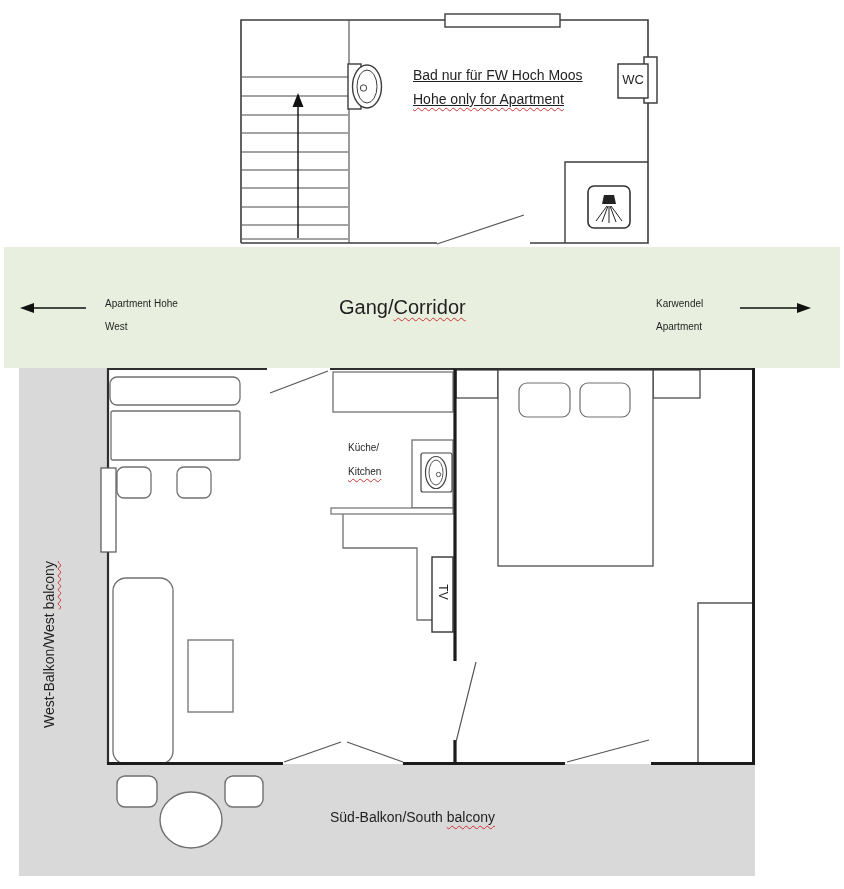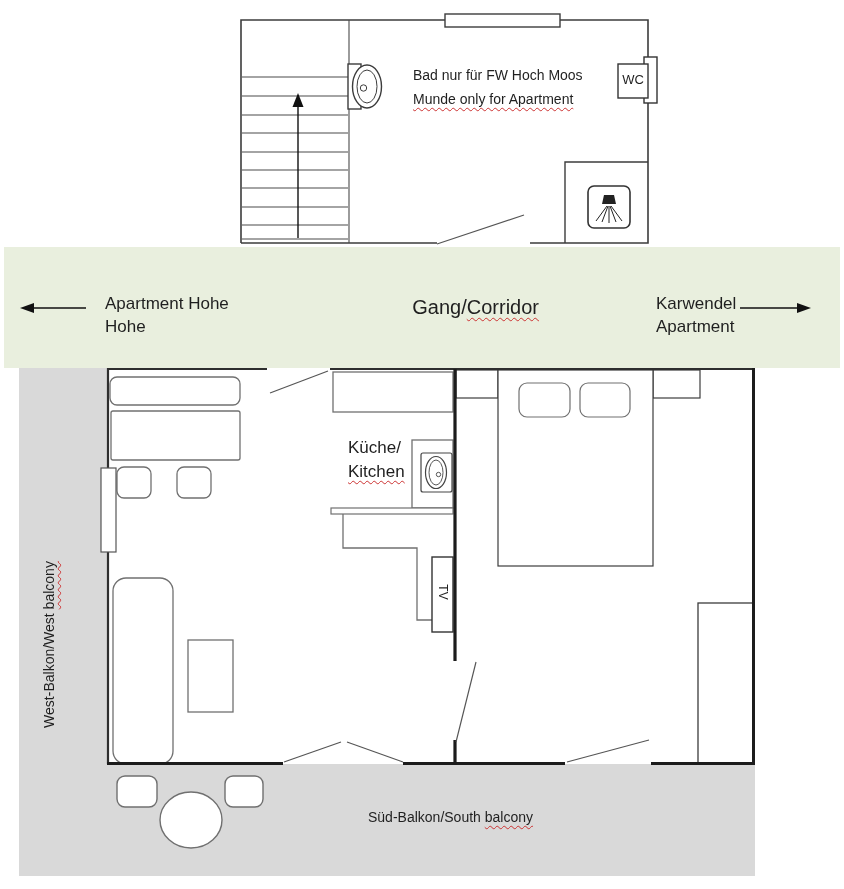--- a/index.html
+++ b/index.html
@@ -5,30 +5,30 @@
   html,body{margin:0;padding:0;background:#ffffff;}
   .canvas{
     position:relative;width:844px;height:889px;background:#ffffff;overflow:hidden;
     font-family:"Liberation Sans",sans-serif;color:#1f1f1f;
   }
   .band{position:absolute;}
   .corridor-bg{left:4px;top:247px;width:836px;height:121px;background:#e9efde;}
   .west-bg{left:19px;top:368px;width:89px;height:508px;background:#d9d9d9;}
   .south-bg{left:19px;top:764px;width:736px;height:112px;background:#d9d9d9;}
   svg.plan{position:absolute;left:0;top:0;}
-  .lbl{position:absolute;font-size:17px;line-height:23px;white-space:nowrap;}
-  .bath-note{left:413px;top:63px;font-size:14px;line-height:24px;}
+  .lbl{position:absolute;font-size:10px;line-height:23px;white-space:nowrap;}
+  .bath-note{left:413px;top:63px;font-size:14px;line-height:24px;text-decoration:underline;}
   .wc-lbl{left:619px;top:73px;width:28px;text-align:center;font-size:13px;line-height:14px;}
   .cor-left{left:105px;top:292px;}
-  .cor-center{left:339px;top:294px;width:200px;text-align:right;font-size:20px;line-height:26px;}
+  .cor-center{left:339px;top:294px;width:200px;text-align:left;font-size:20px;line-height:26px;}
   .cor-right{left:656px;top:292px;}
   .kitchen-lbl{left:348px;top:436px;line-height:24px;}
   .tv-lbl{left:427px;top:585px;width:31px;text-align:center;font-size:12px;line-height:14px;transform:rotate(90deg);}
   .west-lbl{left:-51px;top:633px;width:200px;text-align:center;font-size:14px;transform:rotate(-90deg);}
-  .south-lbl{left:330px;top:806px;font-size:14px;margin-left:38px;}
+  .south-lbl{left:330px;top:806px;font-size:14px;}
   .sq{
     text-decoration-line:underline;
     text-decoration-style:wavy;
     text-decoration-color:#cc3333;
     text-decoration-thickness:1px;
     text-underline-offset:3px;
   }
 </style>
 </head>
 <body>
@@ -185,28 +185,28 @@
       <polygon points="20,308 34,303 34,313" fill="#111"></polygon>
     </g>
     <g>
       <line x1="740" y1="308" x2="799" y2="308" stroke="#111" stroke-width="1.6"></line>
       <polygon points="811,308 797,303 797,313" fill="#111"></polygon>
     </g>
   </svg>
 
   <div class="lbl bath-note">
     <div>Bad nur für FW Hoch Moos</div>
-    <div><span class="sq">Munde only for Apartment</span></div>
+    <div><span class="sq">Hohe only for Apartment</span></div>
   </div>
 
   <div class="lbl wc-lbl">WC</div>
 
   <div class="lbl cor-left">
     <div>Apartment Hohe</div>
-    <div>Hohe</div>
+    <div>West</div>
   </div>
 
   <div class="lbl cor-center">
     <span>Gang/</span><span class="sq">Corridor</span>
   </div>
 
   <div class="lbl cor-right">
     <div>Karwendel</div>
     <div>Apartment</div>
   </div>

